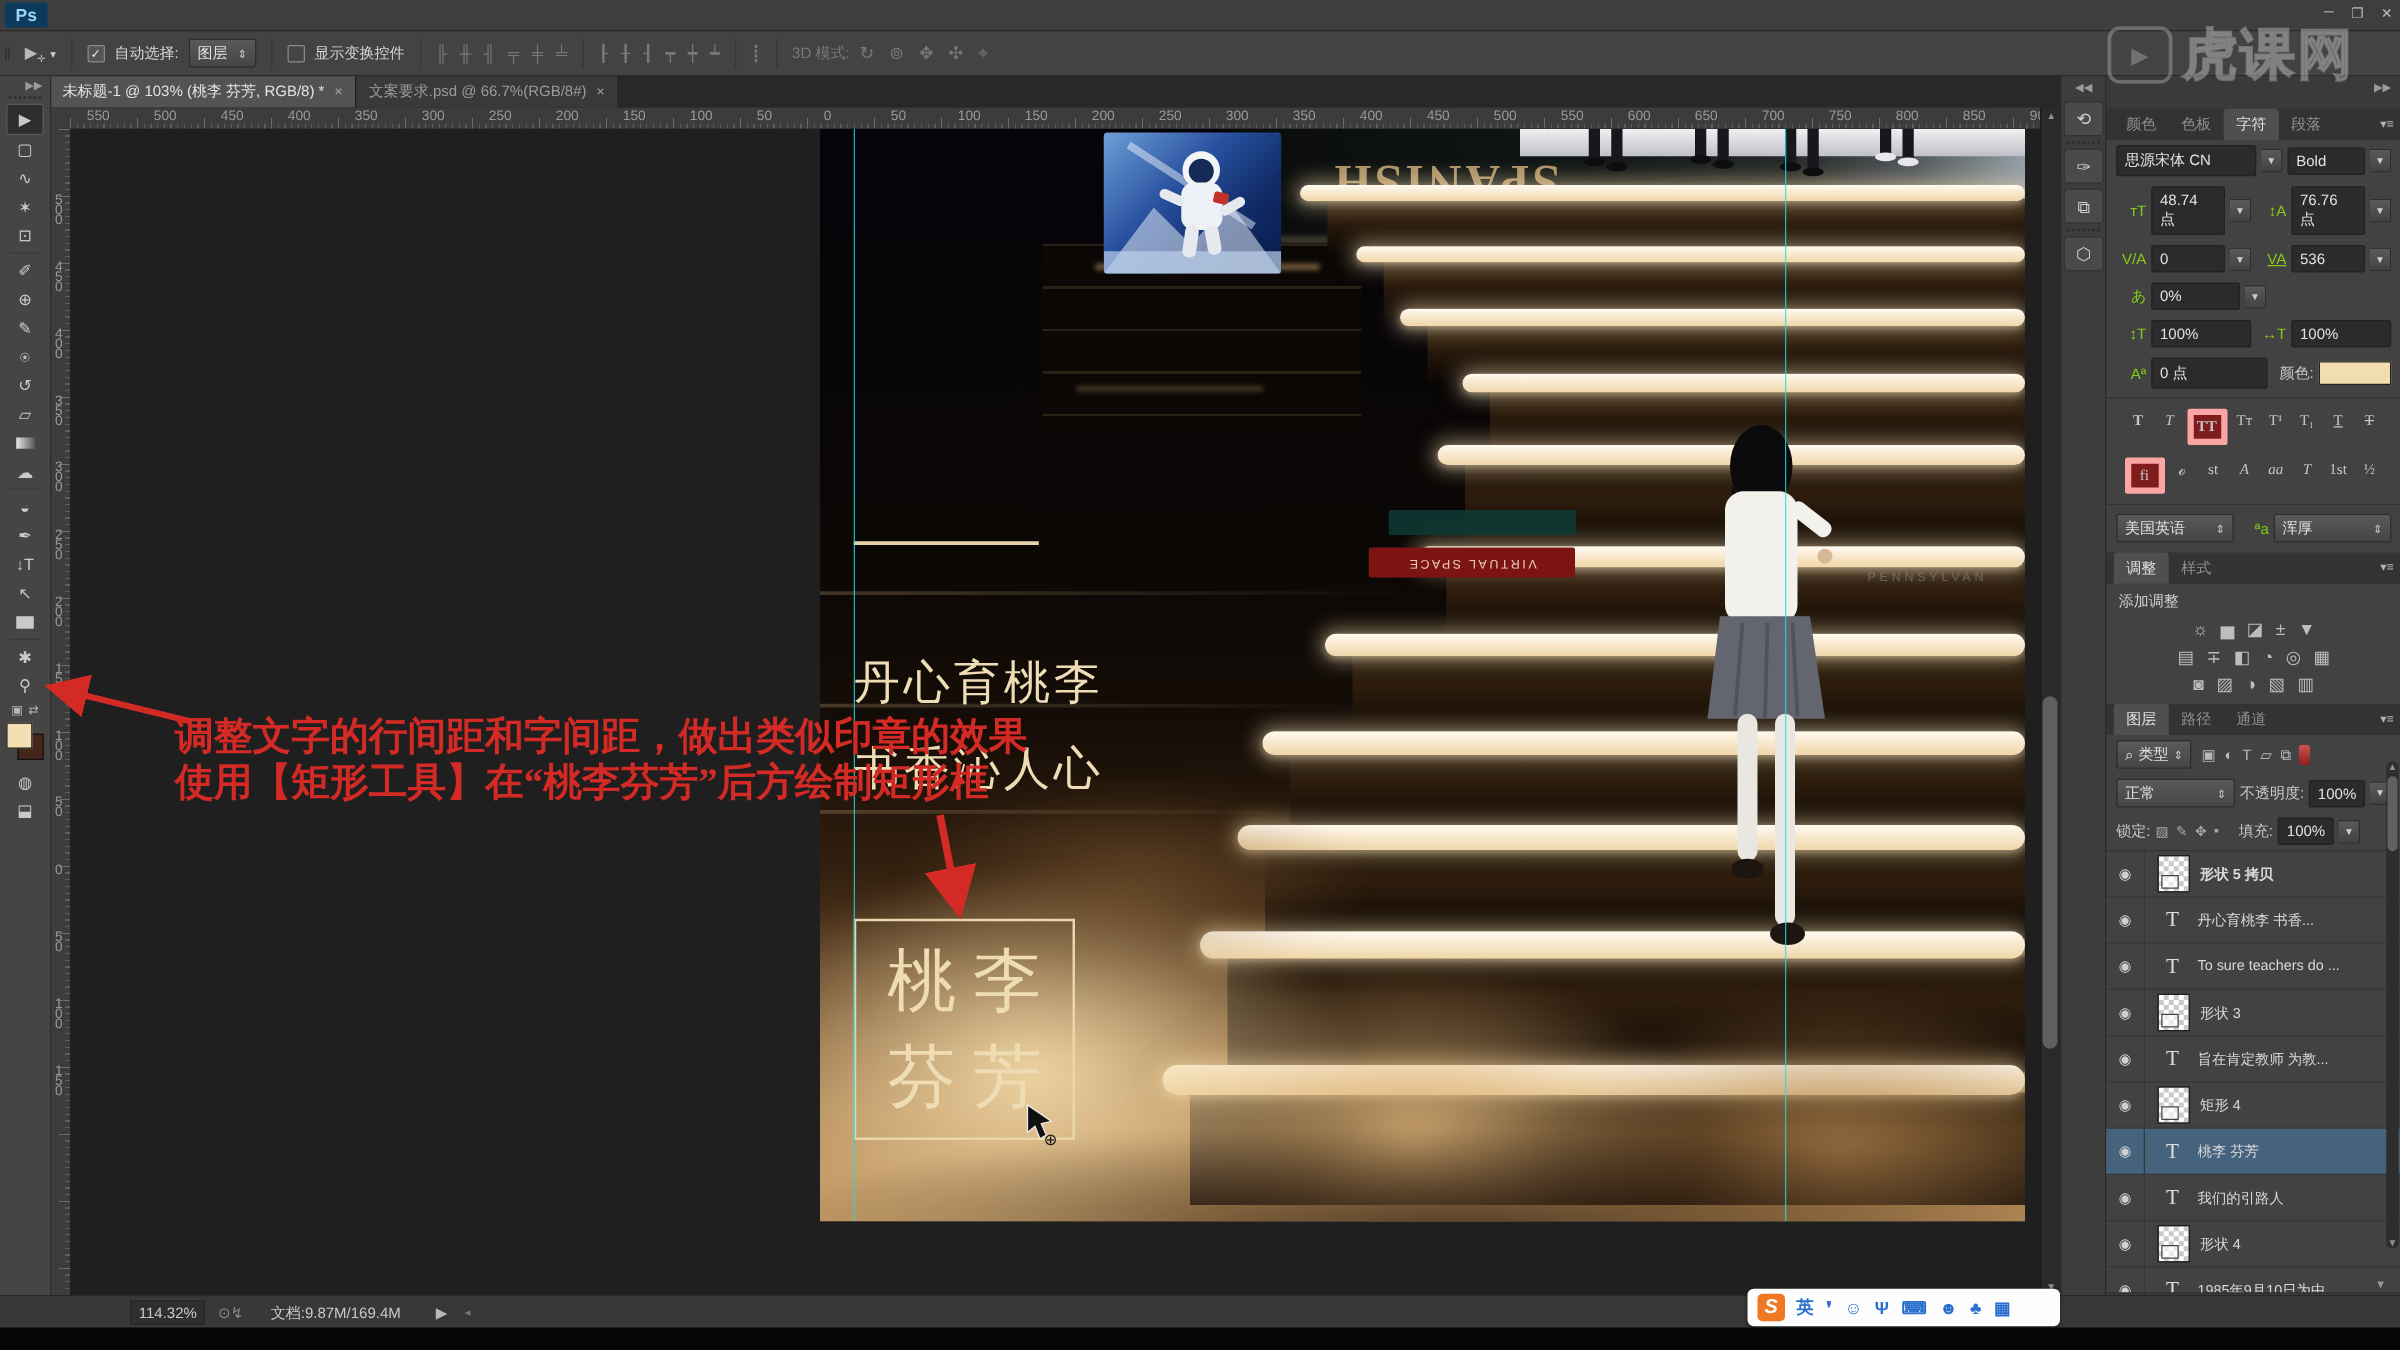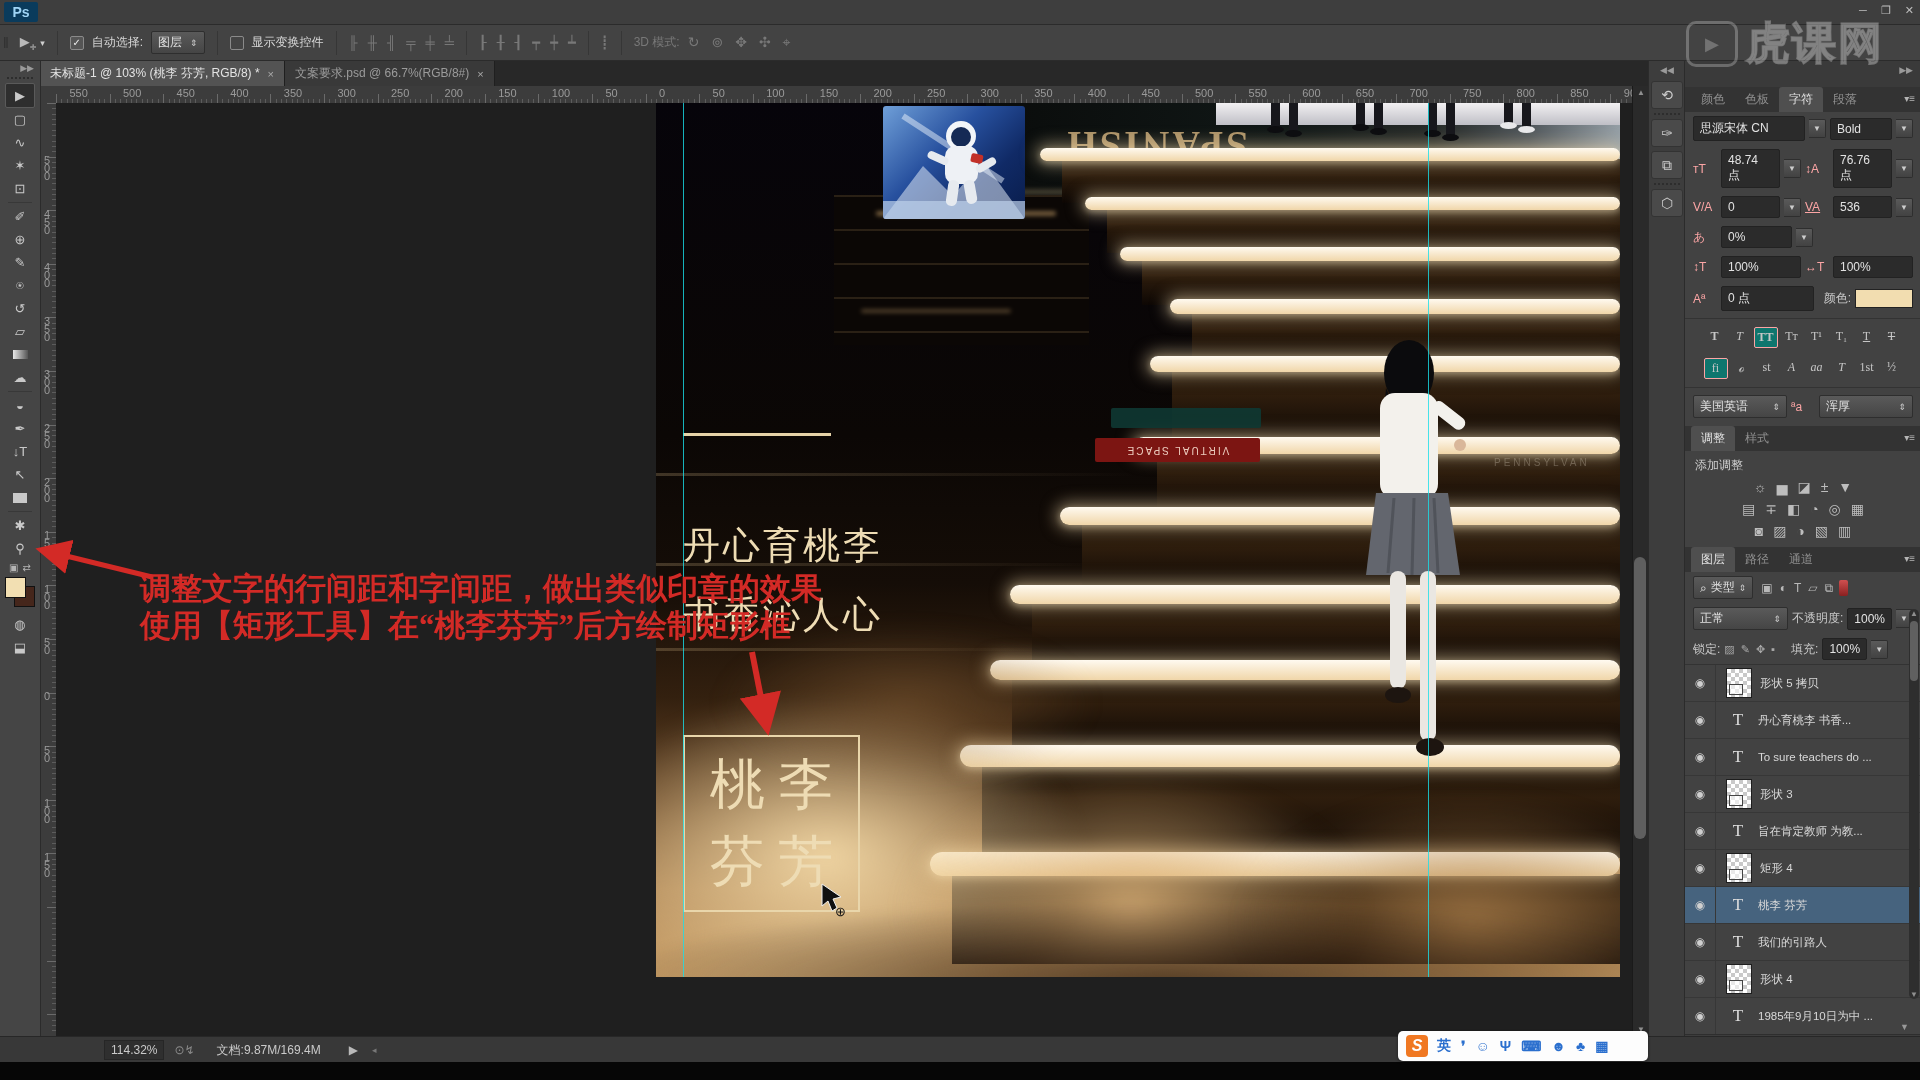--- a/index.html
+++ b/index.html
@@ -82,27 +82,27 @@
   
   #icostrip{left:1648px;top:61px;width:36px;height:1019px;background:#3d3d3d;border-left:1px solid #2b2b2b;}
   .strip-ico{width:30px;height:26px;margin:4px auto;background:#4a4a4a;border:1px solid #333;border-radius:3px;display:flex;align-items:center;justify-content:center;color:#cfcfcf;font-size:14px;}
   .strip-grip{width:26px;margin:3px auto;border-top:2px dotted #2d2d2d;}
   #rpanel{left:1684px;top:61px;width:236px;height:1019px;background:#424242;border-left:1px solid #2b2b2b;}
   .ptabs{display:flex;align-items:flex-end;height:25px;background:#333333;padding-left:6px;position:relative;}
   .ptab{padding:4px 10px;font-size:12px;color:#8f8f8f;}
   .ptab.active{background:#4f4f4f;color:#e0e0e0;border-radius:3px 3px 0 0;}
   .pmenu{position:absolute;right:6px;top:6px;color:#b5b5b5;font-size:10px;}
   .crow{display:flex;align-items:center;gap:4px;padding:4px 8px;}
-  .cico{width:24px;text-align:left;color:#fca5a5;font-size:12px;flex:none;}
+  .cico{width:24px;text-align:right;color:#84cc16;font-size:12px;flex:none;}
   .cfield{background:#2b2b2b;border:1px solid #222;border-radius:2px;color:#e2e2e2;padding:3px 6px;font-size:12px;flex:1;}
   .cdd{width:16px;background:linear-gradient(#5a5a5a,#424242);border:1px solid #2e2e2e;border-left:none;border-radius:0 2px 2px 0;text-align:center;color:#ccc;font-size:8px;padding:4px 0;flex:none;}
   .csep{height:1px;background:#333;margin:3px 0;}
   .tbt-row{display:flex;justify-content:center;gap:3px;padding:5px 6px;}
   .tbt{min-width:20px;height:19px;display:flex;align-items:center;justify-content:center;color:#c6c6c6;font-size:12px;font-family:"Liberation Serif",serif;border-radius:2px;padding:0 1px;}
-  .tbt.on{background:#0f766e;border:1px solid #fca5a5;}
+  .tbt.on{background:#7f1d1d;border:5px solid #fca5a5;}
   .tbt.i{font-style:italic}.tbt.u{text-decoration:underline}.tbt.s{text-decoration:line-through}.tbt.b{font-weight:bold}
   #swatch-color{width:56px;height:17px;background:#f2ddb0;border:1px solid #222;}
   #adj-icons .airow{display:flex;justify-content:center;gap:10px;padding:3px 0;}
   .aico{color:#bdbdbd;font-size:14px;}
   .lrow{display:flex;align-items:center;height:36px;border-bottom:1px solid #373737;position:relative;}
   .lrow.sel{background:#46637e;}
   .eyecol{width:30px;height:100%;border-right:1px solid #373737;display:flex;align-items:center;justify-content:center;color:#cfcfcf;font-size:12px;flex:none;}
   .lthumb{width:24px;height:28px;margin:0 8px 0 10px;flex:none;background:repeating-conic-gradient(#c9c9c9 0 25%,#ffffff 0 50%) 0 0/8px 8px;border:1px solid #1e1e1e;position:relative;}
   .lthumb .shp{position:absolute;left:2px;bottom:2px;width:12px;height:9px;border:1.5px solid #444;background:rgba(255,255,255,.6);}
   .ttext{width:24px;margin:0 8px 0 10px;flex:none;text-align:center;color:#dedede;font-size:17px;font-family:"Liberation Serif",serif;}
@@ -622,21 +622,21 @@
       <span style="color:#c9c9c9;margin-left:12px;">填充:</span>
       <span class="cfield" style="max-width:36px;flex:none;">100%</span>
         <span class="cdd">▼</span>
     </div>
     <div id="layer-list" style="border-top:1px solid #333;position:relative;">
         <div class="lrow">
           <div class="eyecol">◉</div>
           <div class="lthumb">
             <div class="shp"></div>
           </div>
-          <div class="lname" style="display: inline;">形状 5 拷贝</div>
+          <div class="lname" style="display: inline; font-weight: bold;">形状 5 拷贝</div>
         </div>
         <div class="lrow">
           <div class="eyecol">◉</div>
           <div class="ttext">T</div>
           <div class="lname" style="display: inline;">丹心育桃李  书香...</div>
         </div>
         <div class="lrow">
           <div class="eyecol">◉</div>
           <div class="ttext">T</div>
           <div class="lname" style="display: inline;">To sure teachers do ...</div>

